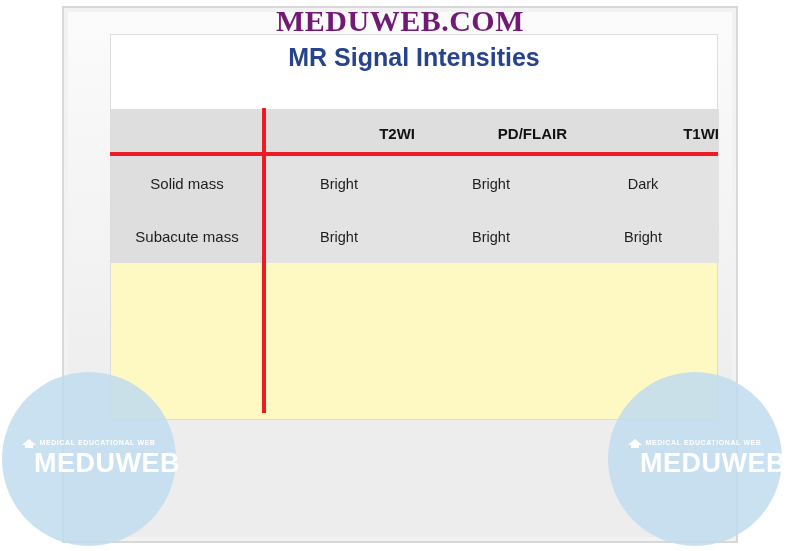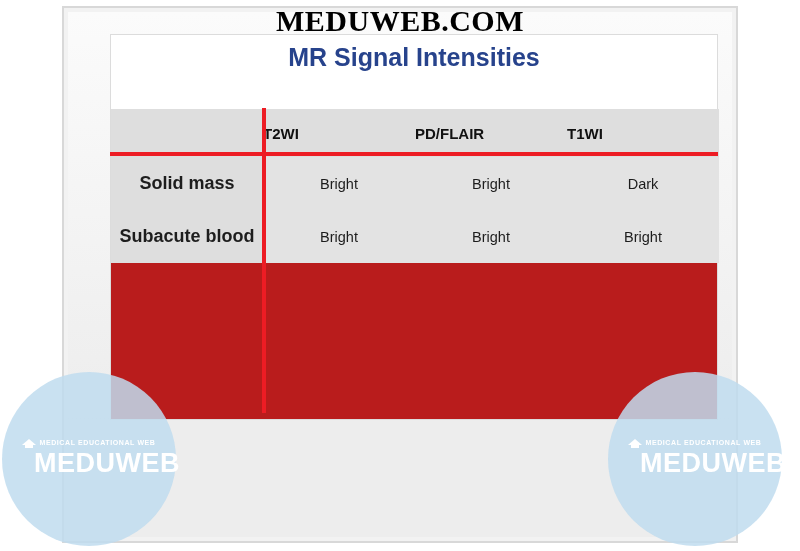--- a/index.html
+++ b/index.html
@@ -103,35 +103,35 @@
     background: #ffffff;
   }
 
   
   .site-title {
     position: absolute;
     left: 0;
     top: 4px;
     width: 800px;
     text-align: center;
-    color: #000000;
+    color: #701a75;
     font-size: 30px;
     font-weight: bold;
     letter-spacing: 0.5px;
     font-family: "Liberation Serif", serif;
   }
 
   
   .slide {
     position: absolute;
     left: 110px;
     top: 34px;
     width: 608px;
     height: 386px;
-    background: #b91c1c;
+    background: #fef9c3;
     border: 1px solid #dcdcdc;
     box-sizing: border-box;
     padding-left: 38px;
   }
   .slide-titlebar {
     position: absolute;
     left: 0;
     top: 0;
     width: 100%;
     height: 74px;
@@ -158,28 +158,28 @@
     table-layout: fixed;
   }
   table.mr-table td, table.mr-table th {
     border: none;
     padding: 0;
   }
   .mr-table .rowlabel {
     width: 152px;
     text-align: center;
     color: #1d1d1d;
-    font-size: 18px;
-    font-weight: bold;
+    font-size: 15px;
+    font-weight: normal;
     background: #dedede;
     padding: 0 6px;
     box-sizing: border-box;
   }
   .mr-table .hdr {
-    text-align: left;
+    text-align: right;
     color: #111111;
     font-size: 15px;
     font-weight: bold;
     background: #dedede;
     height: 48px;
   }
   .mr-table .hdr.blank {
     background: #dedede;
   }
   .mr-table .cell {
@@ -247,21 +247,21 @@
         </tr>
       </thead>
       <tbody>
         <tr>
           <td class="rowlabel">Solid mass</td>
           <td class="cell">Bright</td>
           <td class="cell">Bright</td>
           <td class="cell">Dark</td>
         </tr>
         <tr>
-          <td class="rowlabel">Subacute blood</td>
+          <td class="rowlabel">Subacute mass</td>
           <td class="cell">Bright</td>
           <td class="cell">Bright</td>
           <td class="cell">Bright</td>
         </tr>
       </tbody>
     </table>
   </div>
 
   <div class="red-h"></div>
   <div class="red-v"></div>

